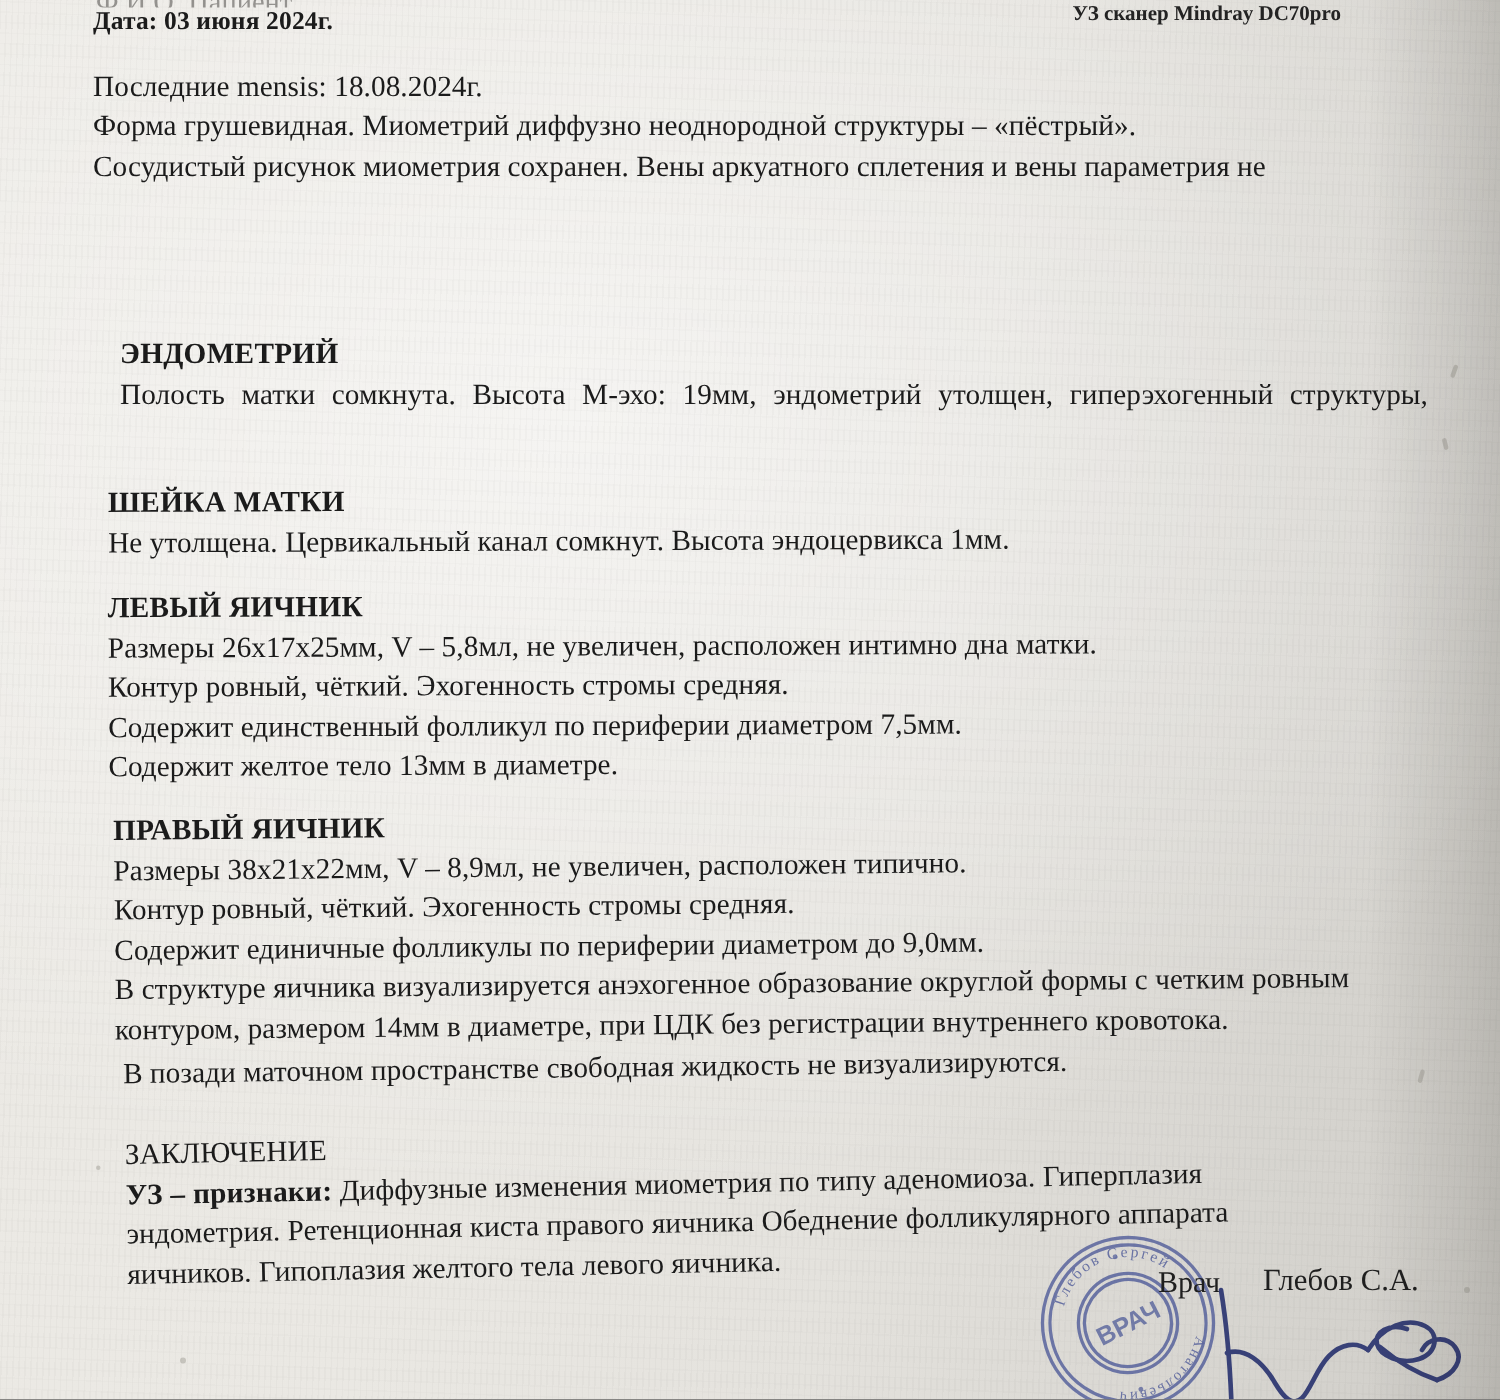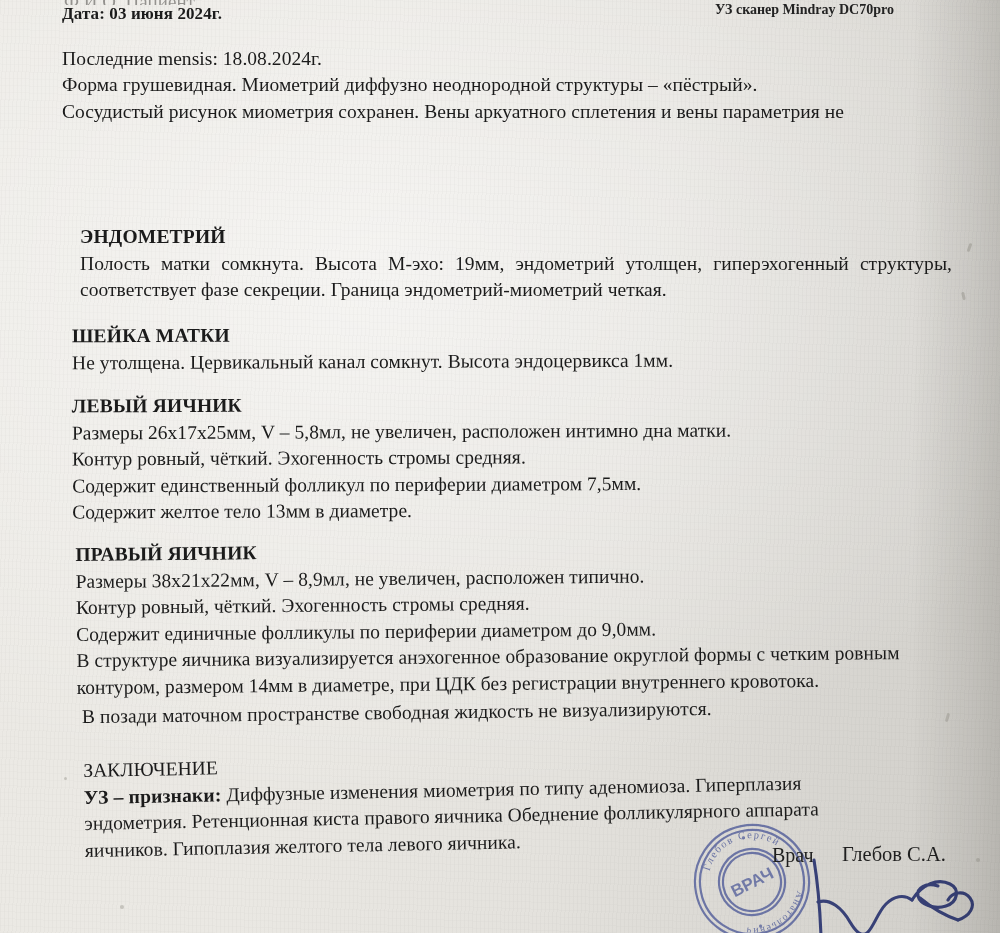--- a/index.html
+++ b/index.html
@@ -188,21 +188,20 @@
     </div>
 
     <div class="block" id="b-uterus">
       <div class="line">Форма грушевидная. Миометрий диффузно неоднородной структуры – «пёстрый».</div>
       <div class="line">Сосудистый рисунок миометрия сохранен. Вены аркуатного сплетения и вены параметрия не</div>
     </div>
 
     <div class="block" id="b-endo">
       <div class="hd">ЭНДОМЕТРИЙ</div>
       <div class="line just">Полость матки сомкнута. Высота М-эхо: 19мм, эндометрий утолщен, гиперэхогенный структуры,</div>
-      <div class="line">соответствует фазе секреции. Граница эндометрий-миометрий четкая.</div>
     </div>
 
     <div class="block" id="b-cervix">
       <div class="hd">ШЕЙКА МАТКИ</div>
       <div class="line">Не утолщена. Цервикальный канал сомкнут. Высота эндоцервикса 1мм.</div>
     </div>
 
     <div class="block" id="b-lovary">
       <div class="hd">ЛЕВЫЙ ЯИЧНИК</div>
       <div class="line">Размеры 26х17х25мм, V – 5,8мл, не увеличен, расположен интимно дна матки.</div>

